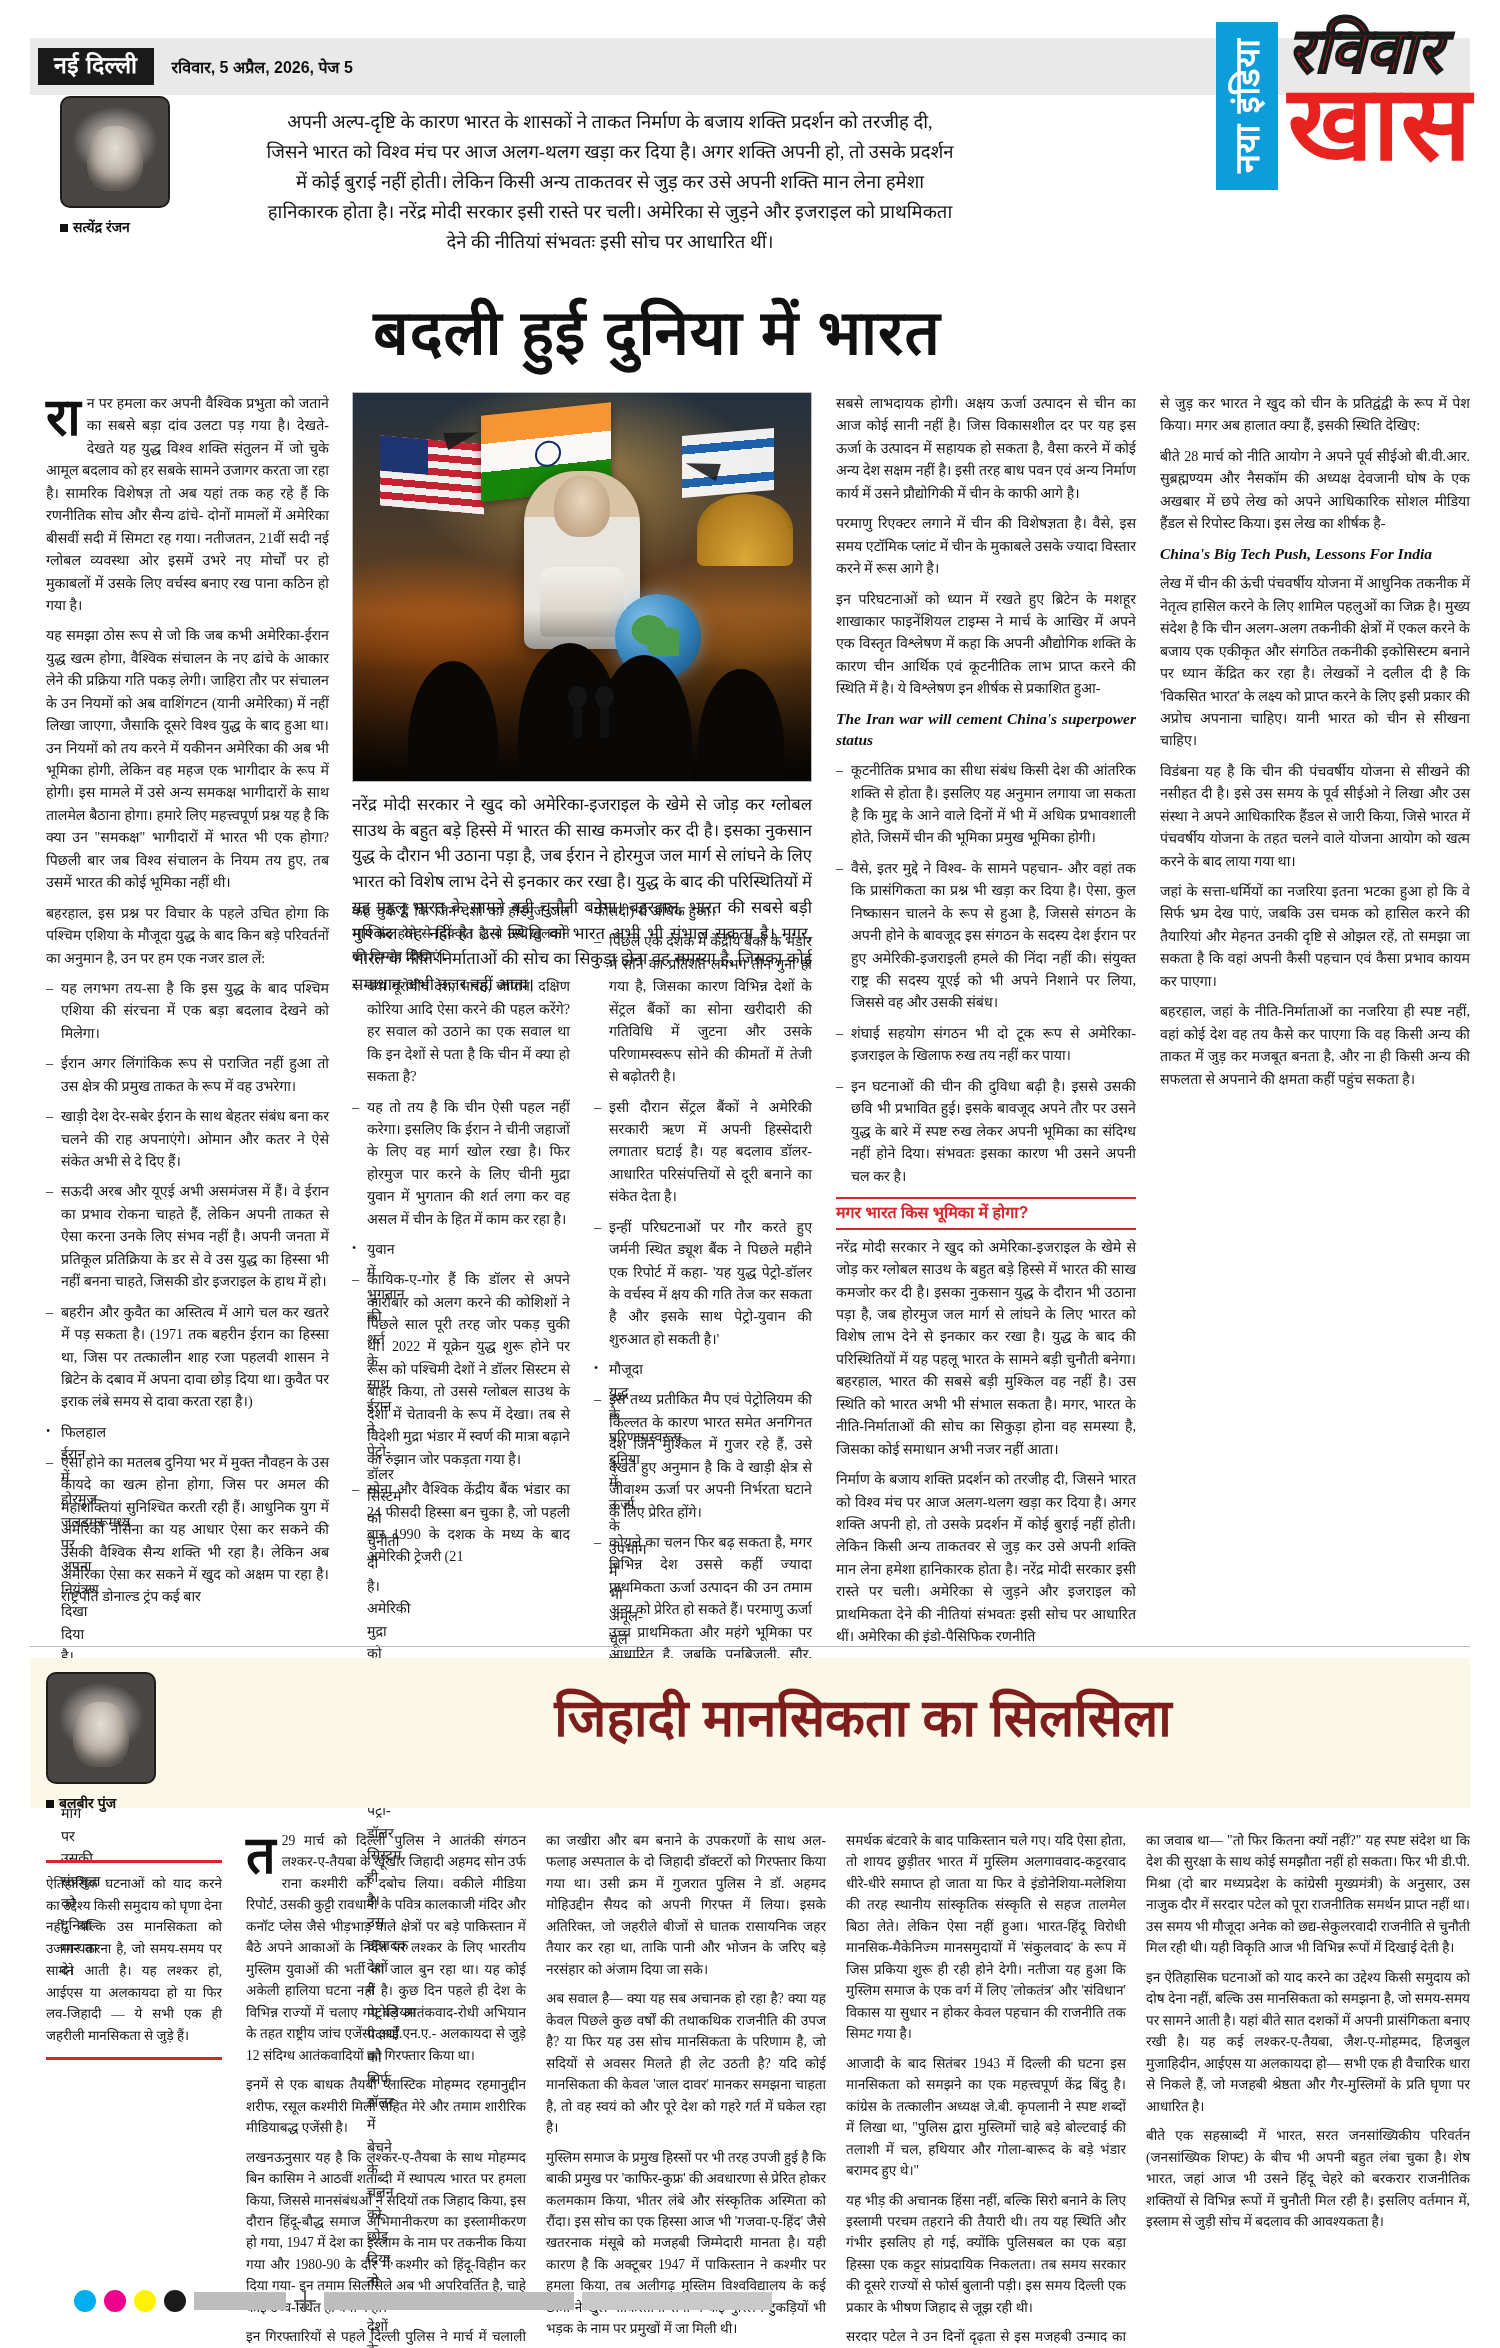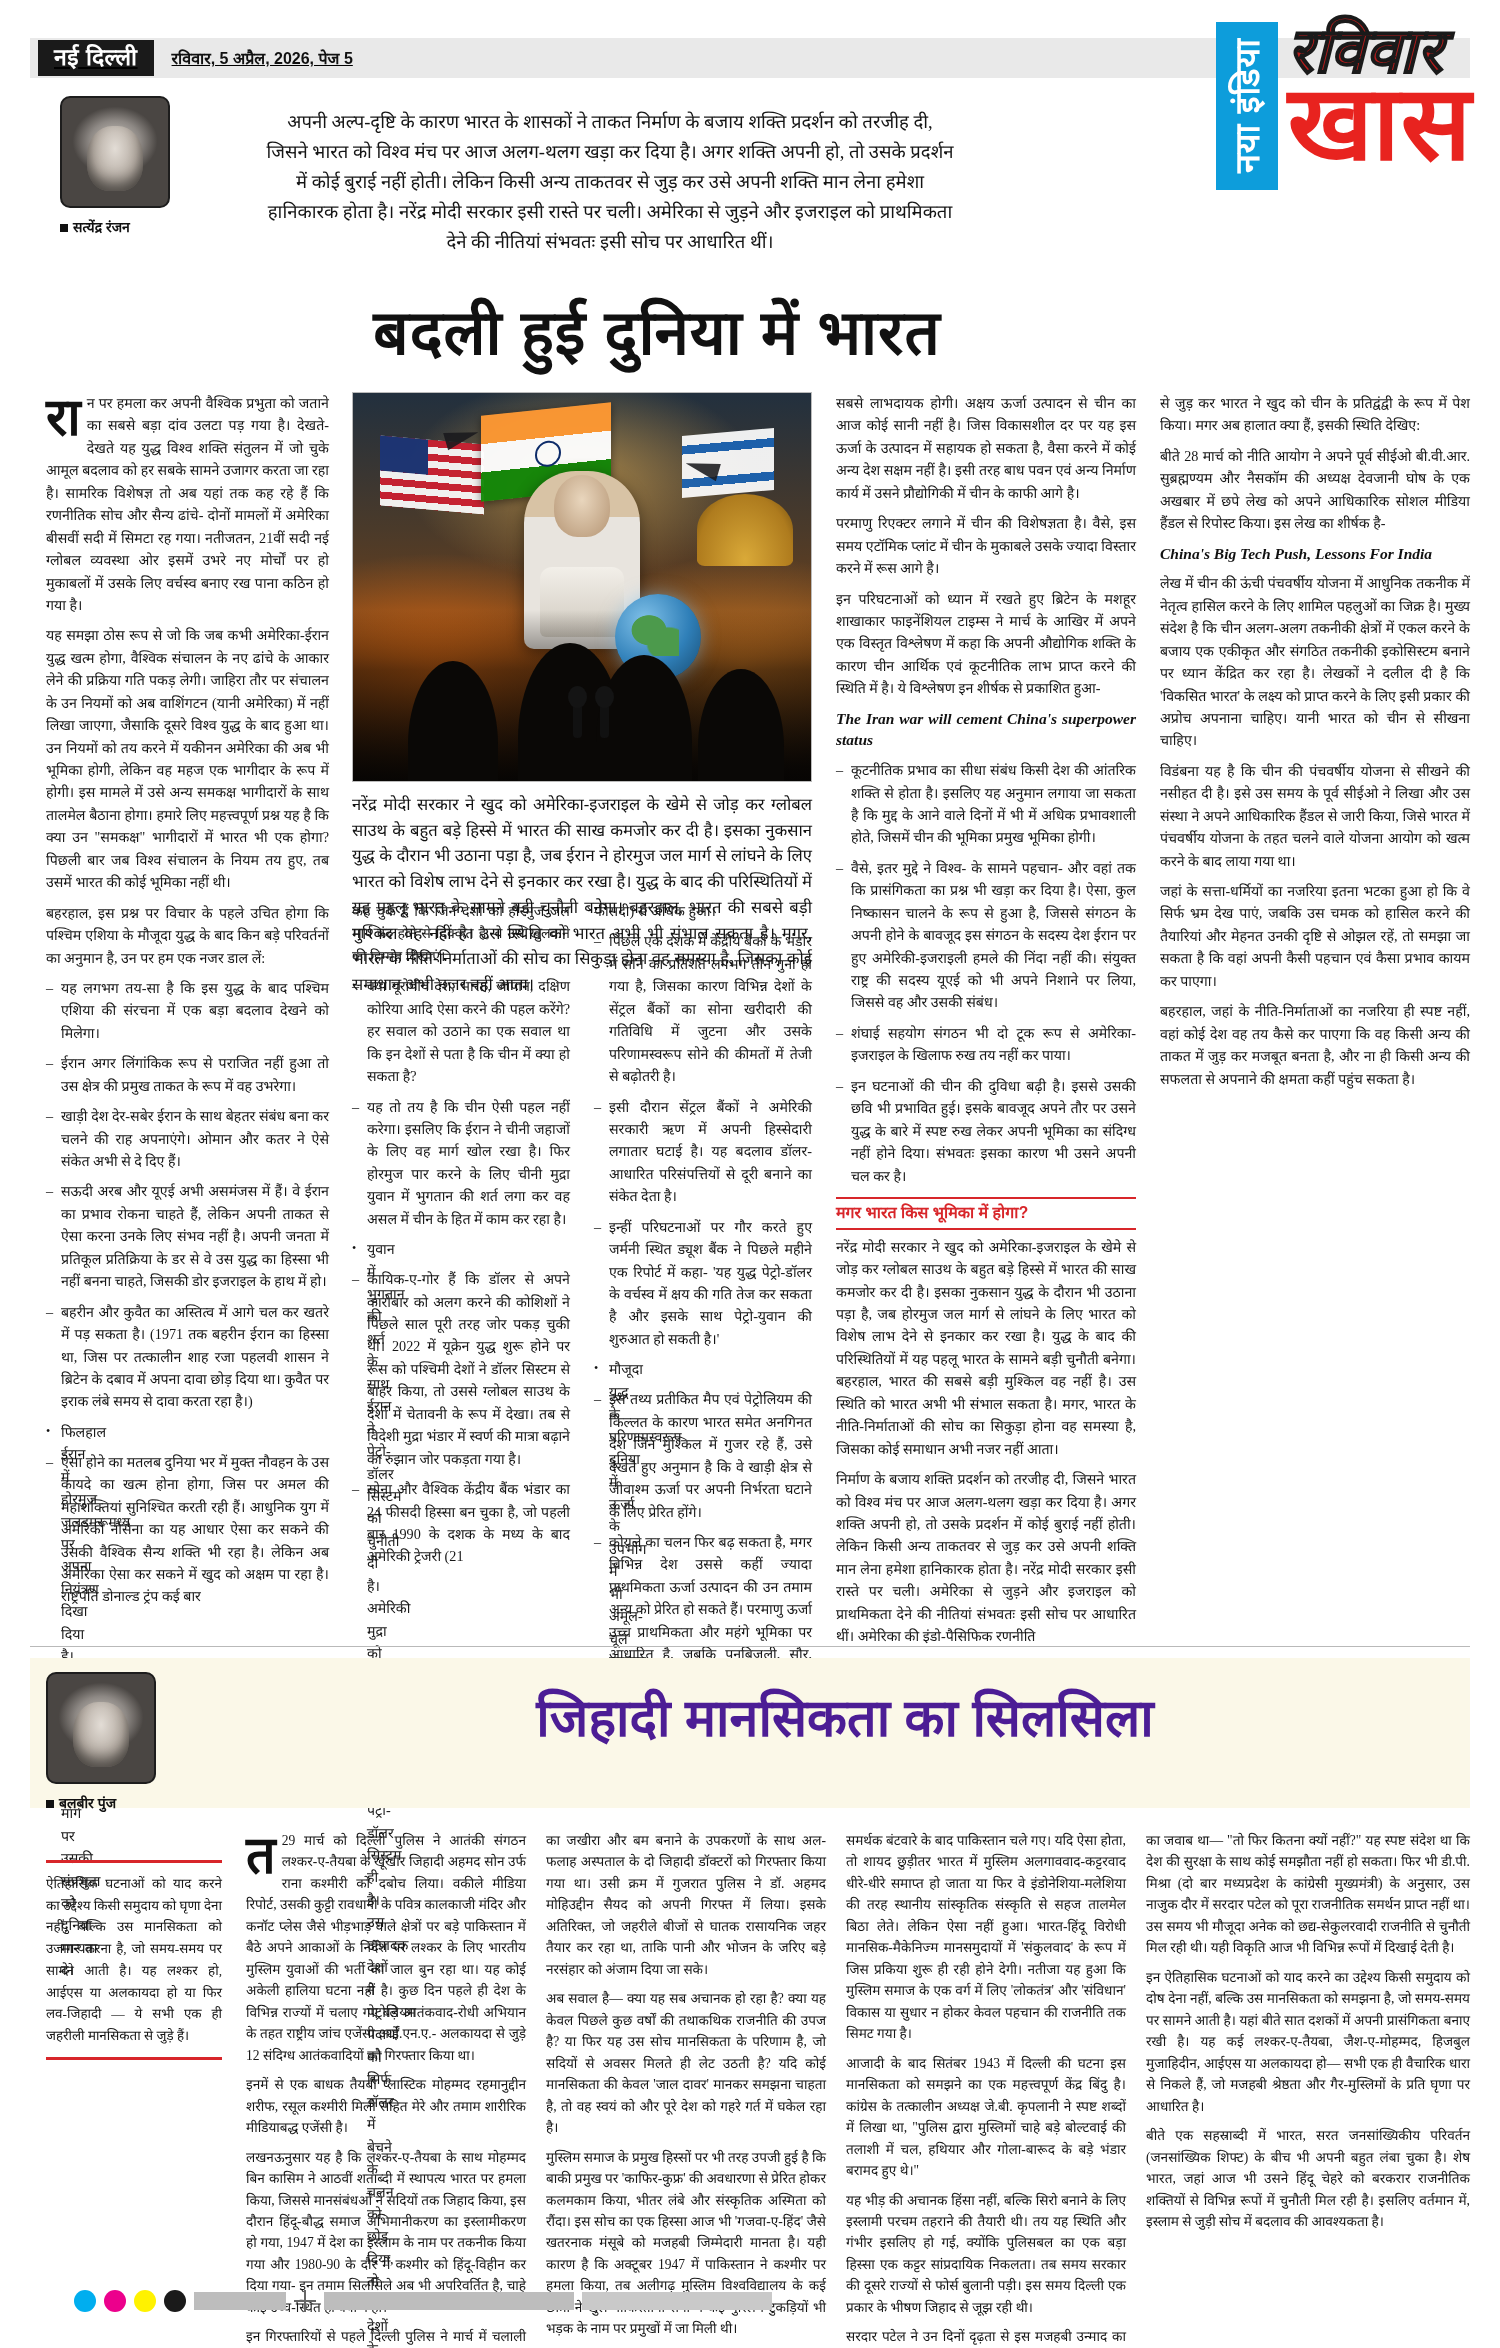--- a/index.html
+++ b/index.html
@@ -15,25 +15,24 @@
     height: 2348px;
     position: relative;
     background: #fff;
     overflow: hidden;
   }
 
   
   .datebar {
     position: absolute;
     left: 30px; top: 38px;
-    width: 1440px; height: 40px;
+    width: 1440px; height: 57px;
     background: #e9e9e9;
     display: flex;
     align-items: center;
-    text-decoration: underline;
   }
   .city-tag {
     background: #1a1a1a;
     color: #fff;
     font-family: "Liberation Sans", sans-serif;
     font-weight: bold;
     font-size: 23px;
     padding: 4px 16px 6px 16px;
     margin-left: 8px;
     letter-spacing: .5px;
@@ -379,27 +378,27 @@
     width: 1440px; height: 150px;
     background: #fbf8e8;
   }
   .author-box2 {
     position: absolute;
     left: 46px; top: 1672px;
     width: 130px;
   }
   .headline2 {
     position: absolute;
-    left: 230px; top: 1680px;
+    left: 248px; top: 1680px;
     width: 1230px;
     text-align: center;
     font-family: "Liberation Sans", sans-serif;
     font-weight: bold;
     font-size: 52px;
-    color: #4c1d95;
+    color: #7f1d1d;
   }
   .quote-box {
     position: absolute;
     left: 46px; top: 1860px;
     width: 176px;
     font-size: 13.4px;
     line-height: 1.62;
     color: #161616;
     text-align: justify;
     border-top: 3px solid #d8262a;

